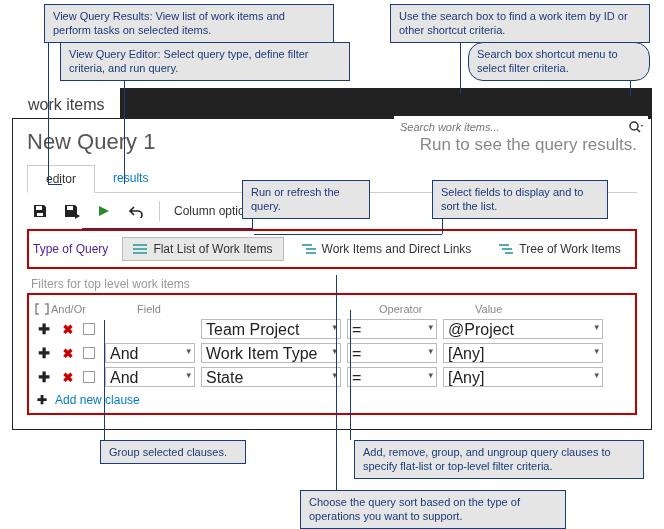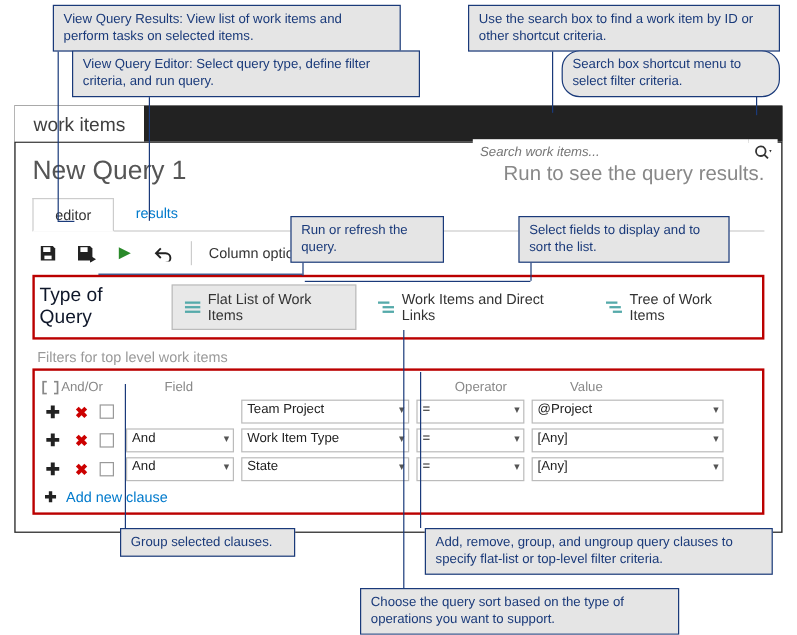--- a/index.html
+++ b/index.html
@@ -25,33 +25,33 @@
   .view-tabs { display:flex; border-bottom:1px solid #ccc; }
   .view-tab { padding: 6px 18px; font-size: 12px; color: #007acc; cursor:pointer; }
   .view-tab.active { border: 1px solid #ccc; border-bottom: 1px solid #fff; margin-bottom:-1px; color:#333; background:#fff;}
 
   .toolbar { display:flex; align-items:center; gap:14px; padding:8px 4px; }
   .tbtn { width:18px; height:18px; display:inline-flex; align-items:center; justify-content:center; font-size:14px; color:#222; }
   .divider { width:1px; height:20px; background:#ccc; }
   .colopt { font-size:12px; color:#333; }
 
   .qtype-row { display:flex; align-items:center; gap:8px; padding:6px 4px; border:2px solid #b00; }
-  .qtype-label { font-size:16px; color:#0f172a; margin-right:6px;}
+  .qtype-label { font-size:12px; color:#4c1d95; margin-right:6px;}
   .qtype-btn { display:flex; align-items:center; gap:6px; padding:4px 10px; font-size:12px; color:#333;}
   .qtype-btn.sel { background:#e8e8e8; border:1px solid #bbb;}
   .qicon { width:14px; height:12px; }
 
   .filters-label { font-size:12px; color:#999; margin:8px 0 2px 4px;}
   .filters-box { border:2px solid #b00; padding:6px;}
   .fhdr { display:grid; grid-template-columns: 60px 30px 90px 140px 90px 160px; gap:6px; font-size:11px; color:#888; padding:2px 0;}
   .frow { display:grid; grid-template-columns: 18px 18px 16px 90px 140px 90px 160px; gap:6px; align-items:center; padding:2px 0;}
   .frow .plus { color:#222; font-weight:bold; font-size:14px; text-align:center;}
   .frow .del { color:#c00; font-weight:bold; font-size:13px; text-align:center;}
   .frow .chk { width:12px; height:12px; border:1px solid #999;}
-  .dd { border:1px solid #bbb; height:20px; font-size:11px; padding:1px 16px 1px 4px; background:#fff; position:relative; color:#222;}
+  .dd { border:1px solid #bbb; height:20px; font-size:16px; padding:1px 16px 1px 4px; background:#fff; position:relative; color:#222;}
   .dd::after { content:"▾"; position:absolute; right:3px; top:2px; font-size:9px; color:#555;}
   .addclause { color:#007acc; font-size:12px; padding:4px 0 0 2px; display:flex; align-items:center; gap:8px;}
   .addclause .plus { color:#222; font-weight:bold;}
 
   svg { display:block; }
 </style>
 </head>
 <body>
 
 <div class="callout" style="left:44px; top:4px; width:290px;">View Query Results: View list of work items and perform tasks on selected items.</div>

